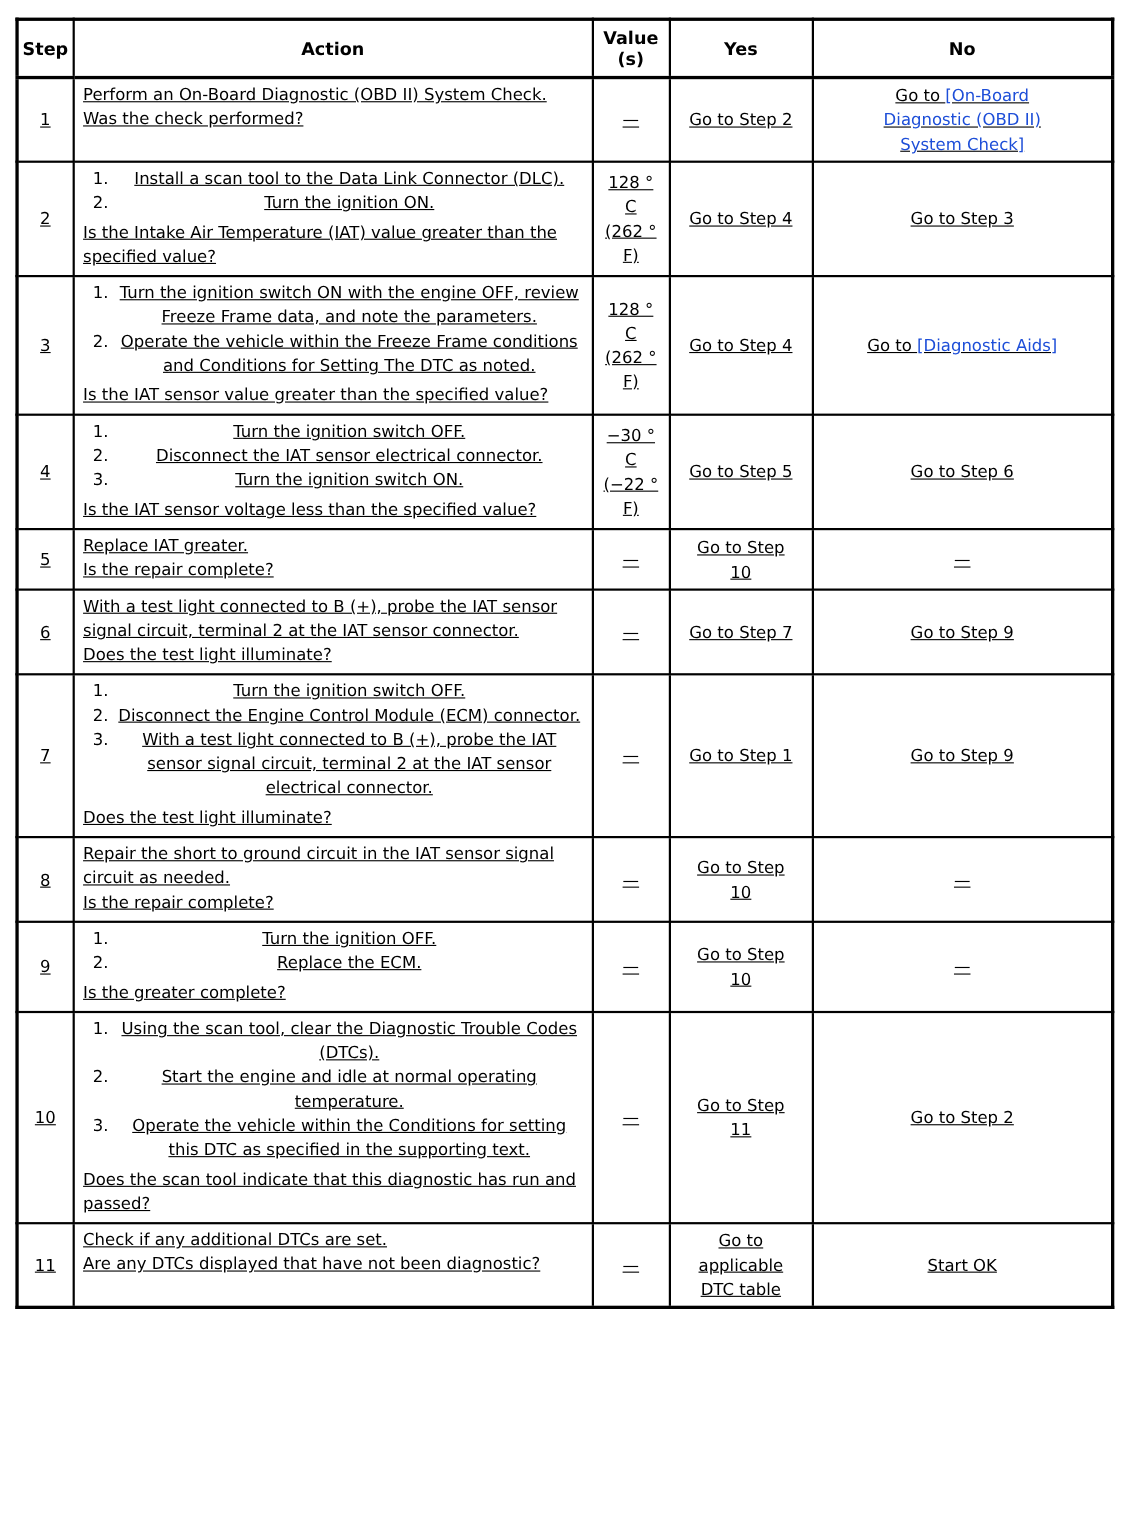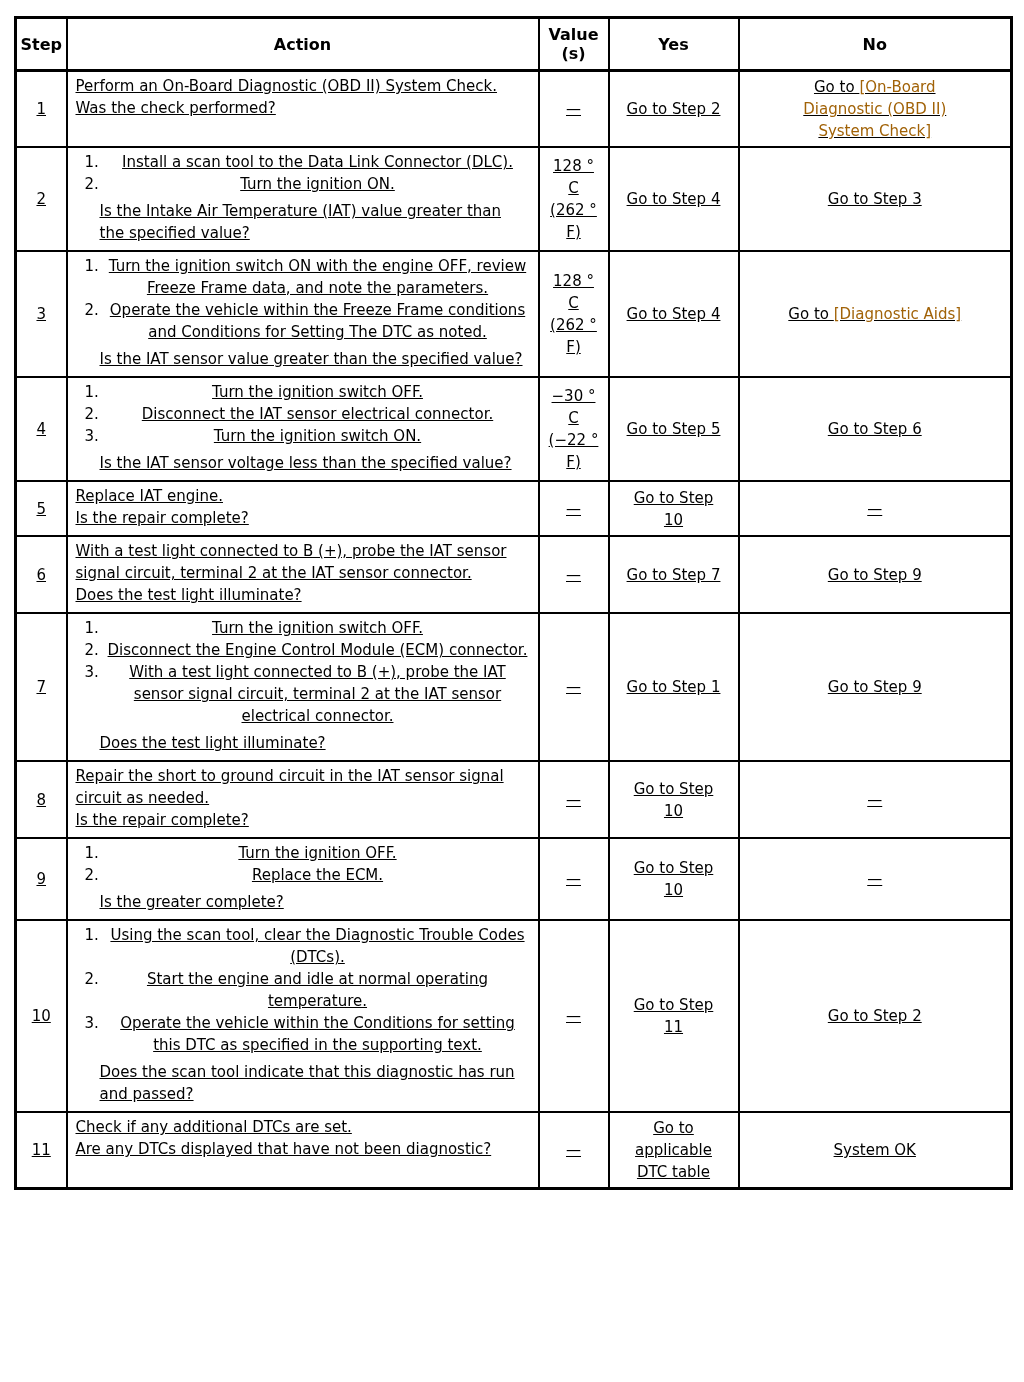--- a/index.html
+++ b/index.html
@@ -41,22 +41,22 @@
   td.c-step { text-align: center; vertical-align: middle; }
   td.c-action { vertical-align: top; text-align: left; padding: 3px 8px 6px 8px; }
   td.c-value, td.c-yes, td.c-no {
     text-align: center;
     vertical-align: middle;
     white-space: pre-line;
     padding: 4px 5px;
   }
   ol.steps { margin: 0; padding-left: 28px; text-align: center; }
   ol.steps li { margin: 0; padding-left: 2px; }
-  .steps + .question { margin-top: 5px; margin-left: 24px; }
-  .ref { color: #a16207; margin-top: 28px; }
+  .steps + .question { margin-top: 5px; }
+  .ref { color: #1d4ed8; margin-top: 28px; }
 </style>
 </head>
 <body>
 
 <div class="page">
   <table class="diag">
     <colgroup>
       <col style="width:51px">
       <col style="width:472px">
       <col style="width:70px">
@@ -136,21 +136,21 @@
 C
 (−22 °
 F)</td>
         <td class="c-yes">Go to Step 5</td>
         <td class="c-no">Go to Step 6</td>
       </tr>
 
       <tr>
         <td class="c-step">5</td>
         <td class="c-action">
-          <div class="lead">Replace IAT engine.</div>
+          <div class="lead">Replace IAT greater.</div>
           <div class="question">Is the repair complete?</div>
         </td>
         <td class="c-value">—</td>
         <td class="c-yes">Go to Step
 10</td>
         <td class="c-no">—</td>
       </tr>
 
       <tr>
         <td class="c-step">6</td>
@@ -224,18 +224,18 @@
       <tr>
         <td class="c-step">11</td>
         <td class="c-action">
           <div class="lead">Check if any additional DTCs are set.</div>
           <div class="question">Are any DTCs displayed that have not been diagnostic?</div>
         </td>
         <td class="c-value">—</td>
         <td class="c-yes">Go to
 applicable
 DTC table</td>
-        <td class="c-no">System OK</td>
+        <td class="c-no">Start OK</td>
       </tr>
 
     </tbody>
   </table>
 </div>
 
 </body></html>

